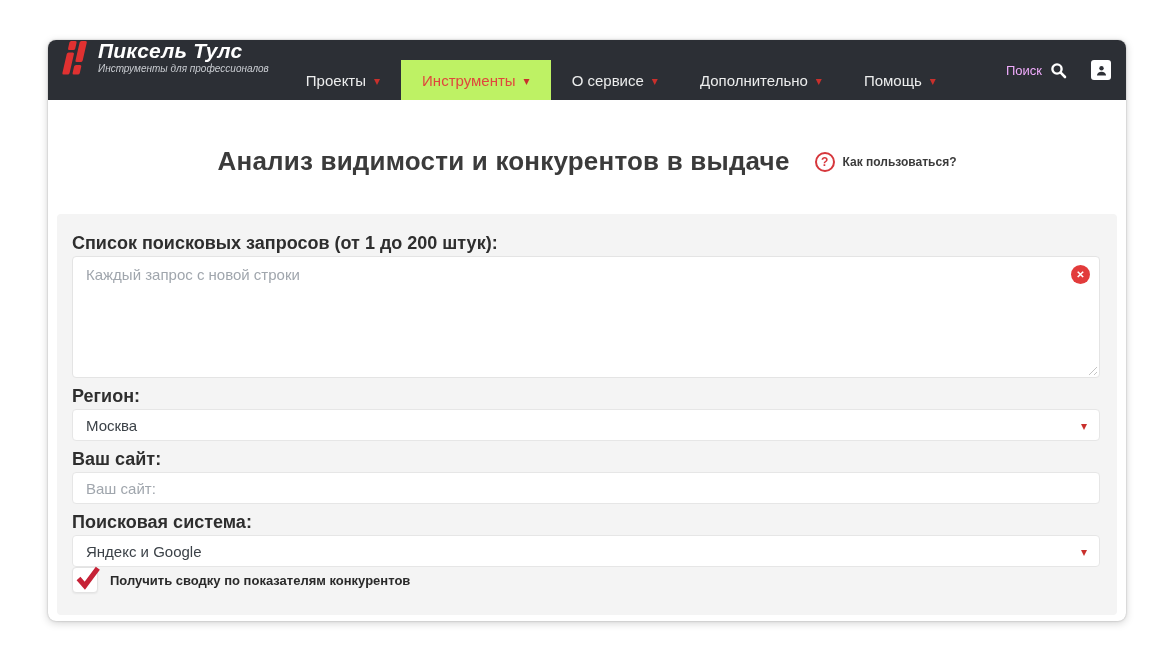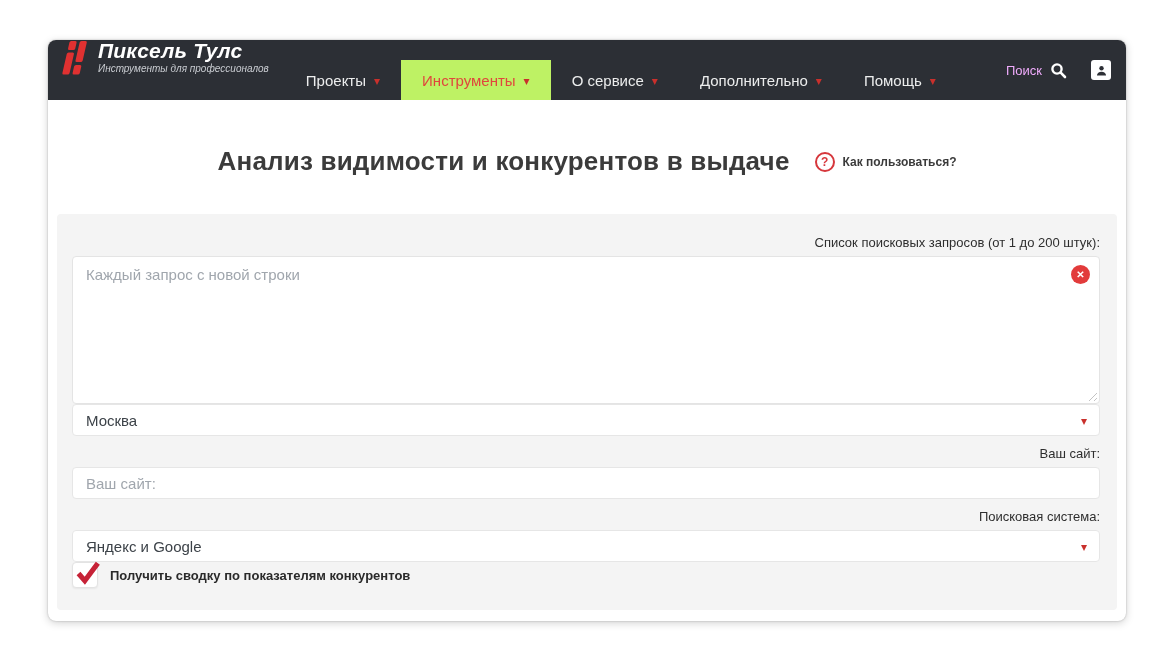--- a/index.html
+++ b/index.html
@@ -89,28 +89,27 @@
   .help-label { font-size: 12px; font-weight: 700; color: #3b3b3b; }
   
   .form-panel {
     margin: 0 9px;
     background: #f4f4f4;
     border-radius: 4px;
     padding: 22px 17px 22px 15px;
     box-sizing: border-box;
   }
   .field-label {
-    font-size: 13px; line-height: 14px; font-weight: 400; color: #2e2e2e;
+    font-size: 18px; line-height: 14px; font-weight: 700; color: #2e2e2e;
     margin: 11px 0 6px;
-    text-align: right;
   }
   .field-label.first { margin-top: 0; }
   .ta-wrap { position: relative; }
   textarea.queries {
-    display: block; width: 100%; height: 148px;
+    display: block; width: 100%; height: 122px;
     box-sizing: border-box;
     border: 1px solid #e4e4e4; border-radius: 4px;
     background: #ffffff;
     padding: 9px 44px 9px 13px;
     font-family: "Liberation Sans", sans-serif;
     font-size: 15px; color: #3c4248;
     resize: none; outline: none;
   }
   textarea.queries::placeholder, input.site::placeholder { color: #a0a6ad; opacity: 1; }
   .clear-btn {
@@ -236,20 +235,21 @@
 
     <div class="field-label first">Список поисковых запросов (от 1 до 200 штук):</div>
     <div class="ta-wrap">
       <textarea class="queries" placeholder="Каждый запрос с новой строки" style=""></textarea>
       <button class="clear-btn">
         <span>✕</span>
       </button>
       <div class="resize-grip"></div>
     </div>
 
+    <div class="field-label">Регион:</div>
     <div class="select-box">
       <span>Москва</span>
       <span class="caret">▾</span>
     </div>
 
     <div class="field-label">Ваш сайт:</div>
     <input class="site" type="text" placeholder="Ваш сайт:" style="">
 
     <div class="field-label">Поисковая система:</div>
     <div class="select-box">

